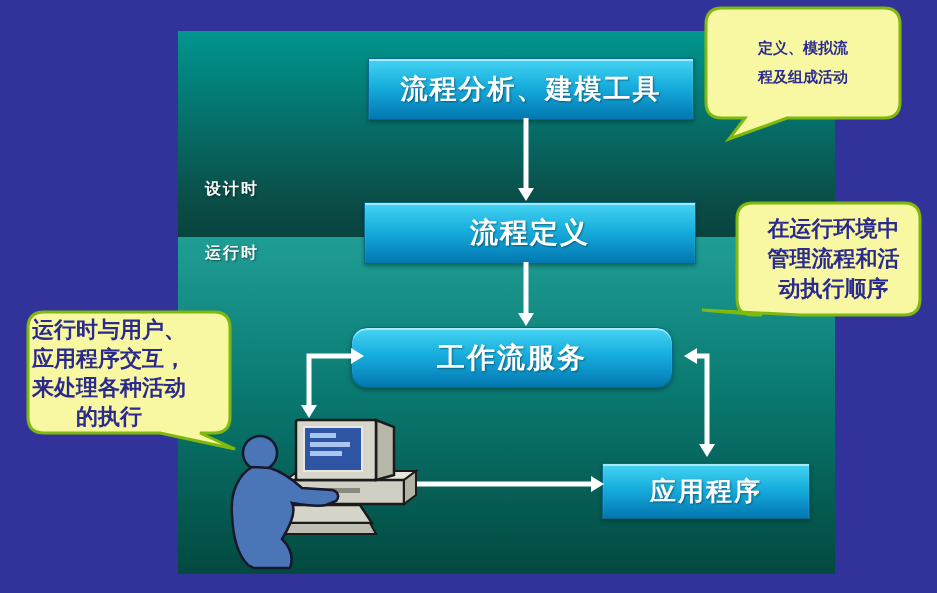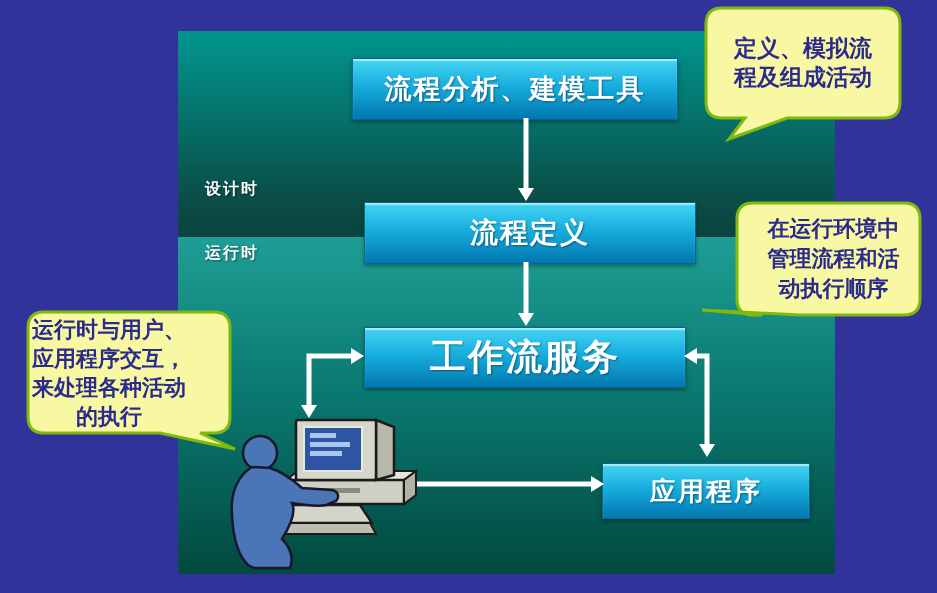--- a/index.html
+++ b/index.html
@@ -18,31 +18,31 @@
   .lbl-design{left:205px;top:179px;}
   .lbl-runtime{left:205px;top:243px;font-family:Liberation Mono, monospace;}
   .box{
     position:absolute;display:flex;align-items:center;justify-content:center;
     color:#fff;font-weight:bold;letter-spacing:2px;
     background:linear-gradient(180deg,#46d4f3 0%,#17aedd 45%,#0277b0 100%);
     border:1px solid #05688e;
     box-shadow:inset 0 2px 1px rgba(255,255,255,.55), 0 2px 4px rgba(0,0,0,.35);
     text-shadow:1px 1px 2px rgba(0,0,0,.4);
   }
-  .box-modeling{left:352px;top:58px;width:324px;height:60px;font-size:27px;}
+  .box-modeling{left:368px;top:58px;width:324px;height:60px;font-size:27px;}
   .box-procdef{left:364px;top:202px;width:330px;height:60px;font-size:28px;}
-  .box-wfsvc{left:364px;top:327px;width:320px;height:59px;font-size:36px;}
+  .box-wfsvc{left:351px;top:327px;width:320px;height:59px;font-size:28px;border-radius:16px;}
   .box-app{left:602px;top:463px;width:206px;height:54px;font-size:26px;}
   .overlay{position:absolute;left:0;top:0;pointer-events:none;}
   .bubble{position:absolute;}
   .bubble svg{position:absolute;left:0;top:0;}
   .bubble .btext{
     position:absolute;display:flex;align-items:center;justify-content:center;
     text-align:center;white-space:pre-line;color:#2b2b8f;font-weight:bold;
-    font-size:23px;line-height:29px;
+    font-size:15px;line-height:29px;
   }
   .bub1{left:700px;top:2px;width:220px;height:145px;}
   .bub1 .btext{left:6px;top:6px;width:194px;height:110px;}
   .bub2{left:695px;top:198px;width:232px;height:128px;}
   .bub2 .btext{left:42px;top:5px;width:193px;height:112px;font-size:22px;line-height:30px;}
   .bub3{left:22px;top:306px;width:230px;height:155px;}
   .bub3 .btext{left:6px;top:6px;width:162px;height:121px;font-size:22px;line-height:29px;}
   .clipart{position:absolute;left:220px;top:405px;}
 </style>
 </head>

